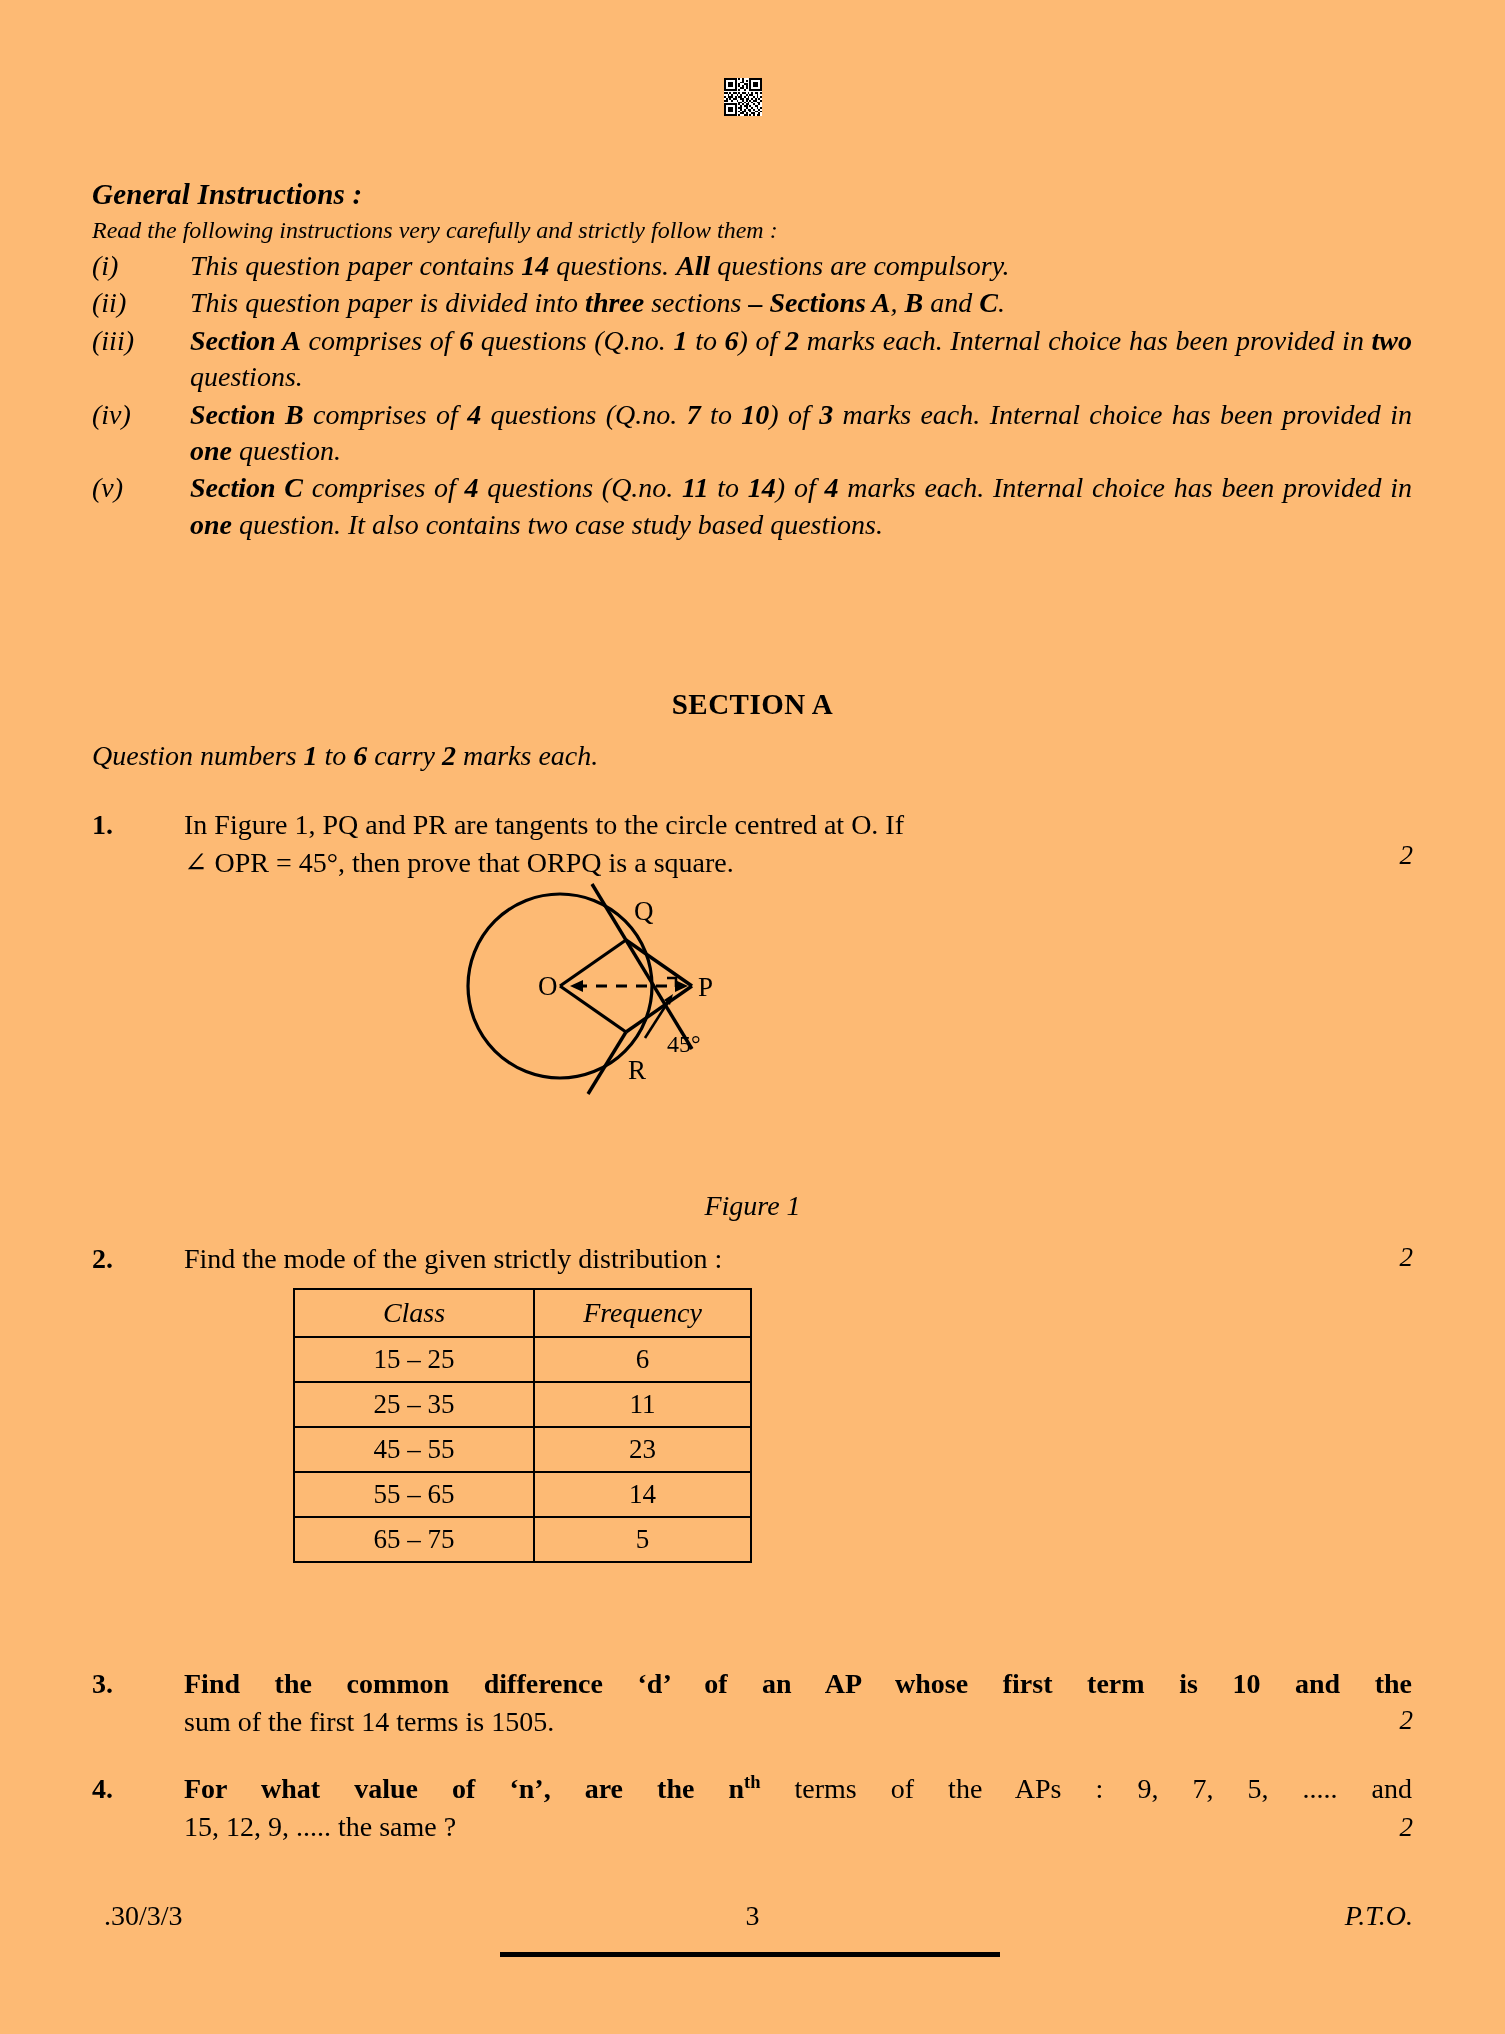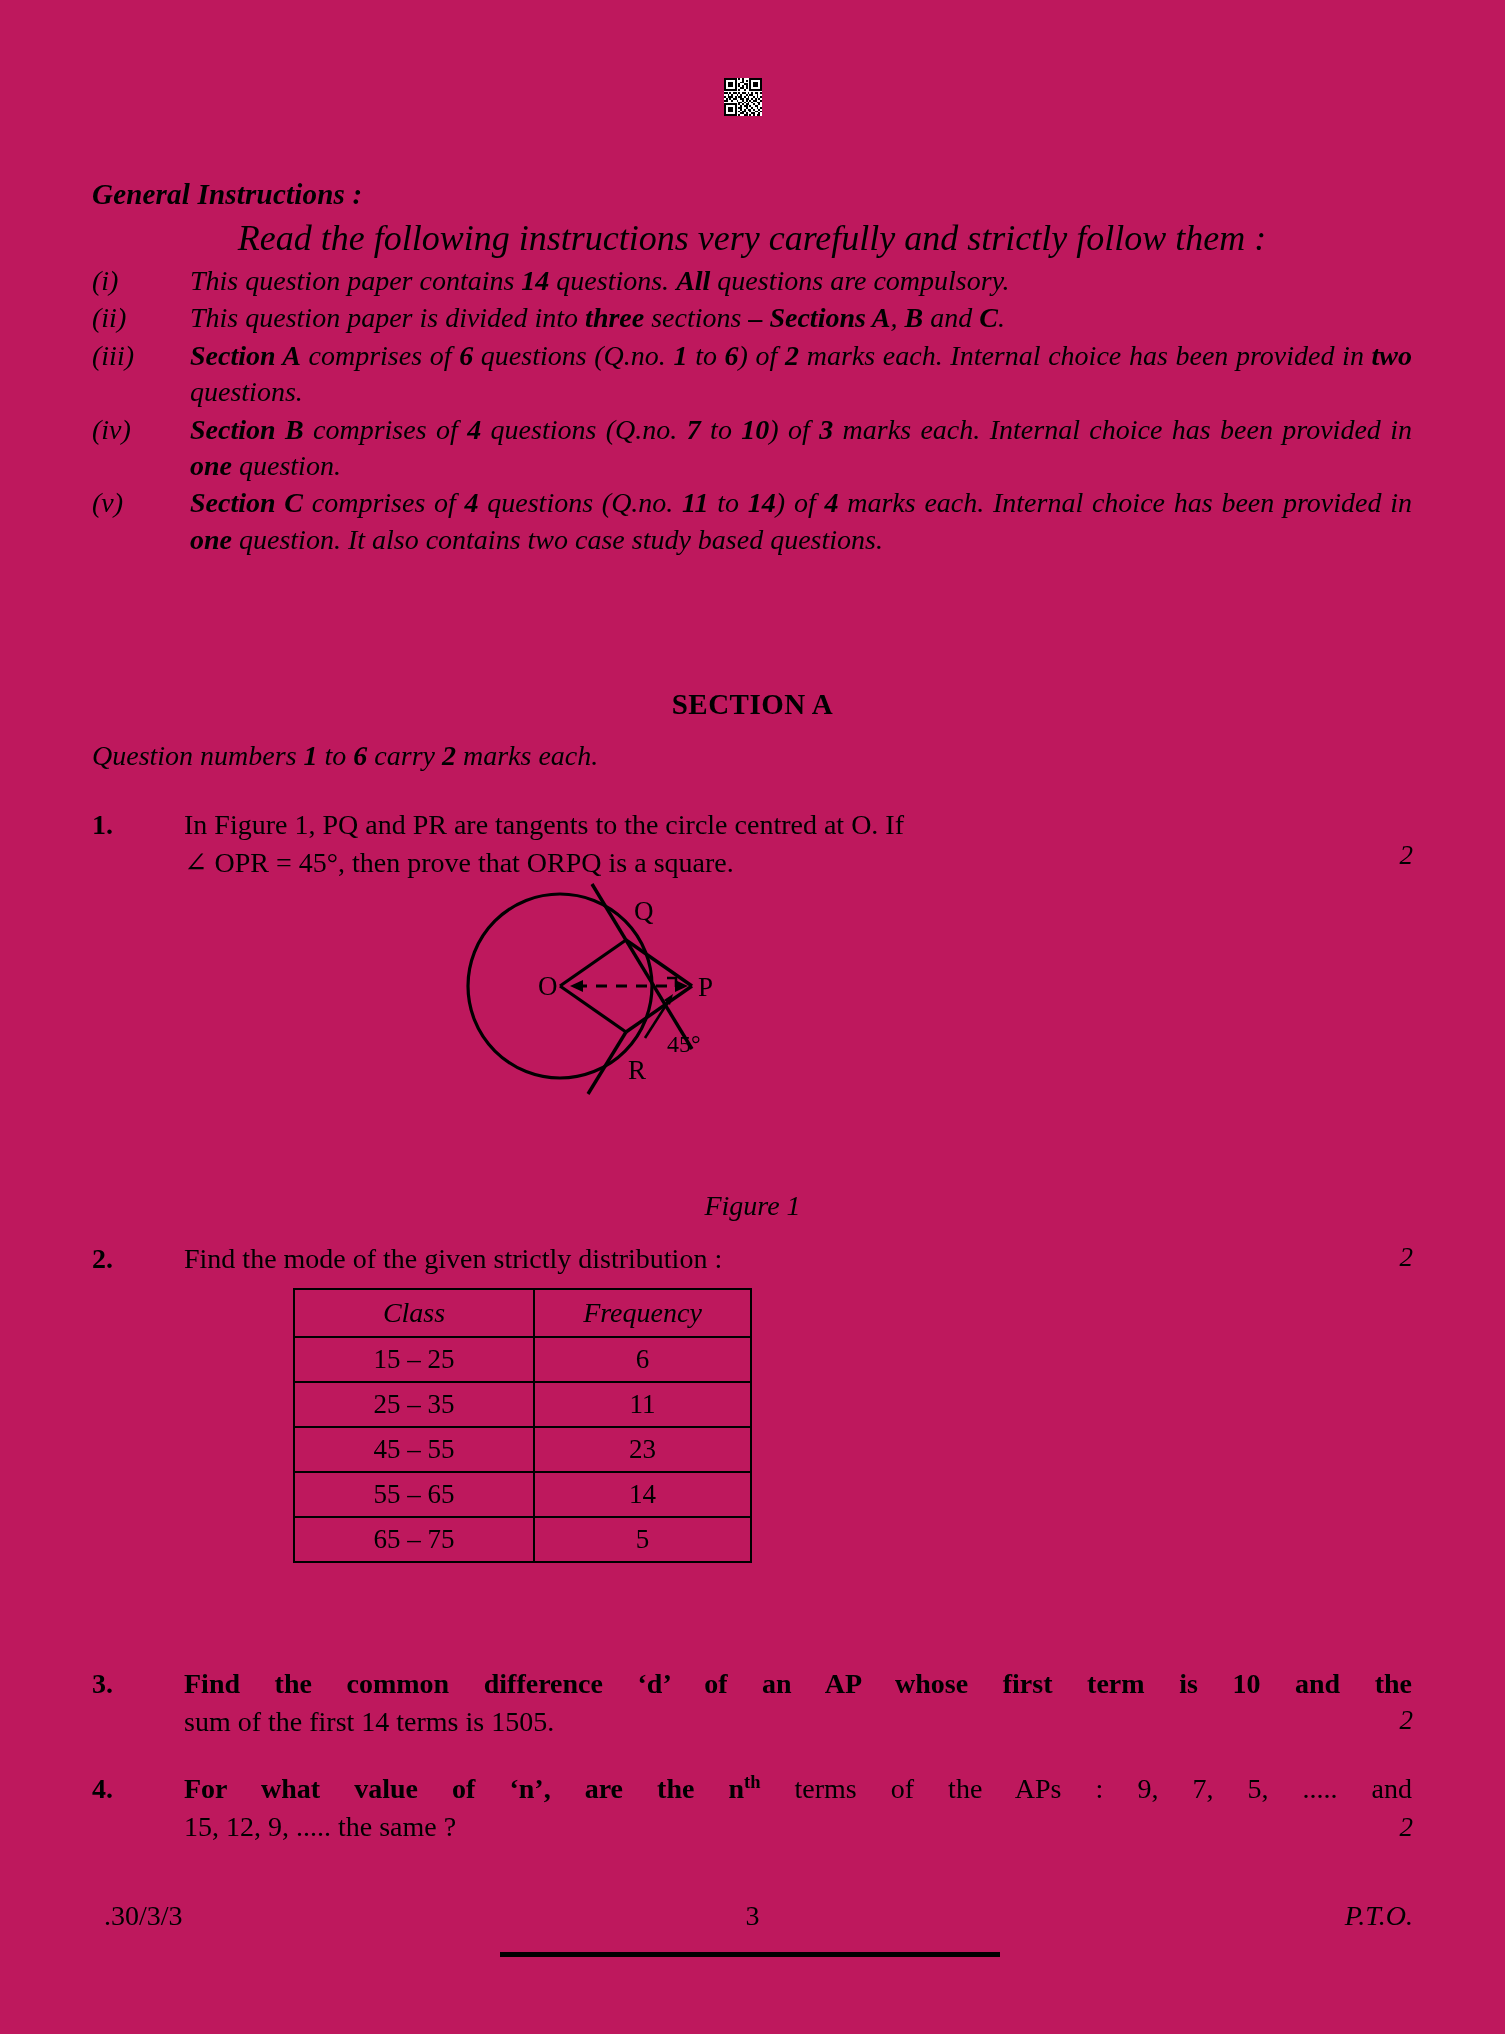--- a/index.html
+++ b/index.html
@@ -5,21 +5,21 @@
 <style>
   html, body {
     margin: 0;
     padding: 0;
     background: #ffffff;
   }
   .page {
     position: relative;
     width: 1505px;
     height: 2034px;
-    background: #be185d;
+    background: #fdba74;
     font-family: "Liberation Serif", "DejaVu Serif", serif;
     color: #000000;
     overflow: hidden;
   }
 
   
   .qr-wrap {
     position: absolute;
     left: 724px;
     top: 78px;
@@ -37,23 +37,22 @@
   }
   .gi-title {
     font-style: italic;
     font-weight: bold;
     font-size: 29px;
     letter-spacing: 0.2px;
     margin-bottom: 6px;
   }
   .gi-lead {
     font-style: italic;
-    font-size: 36px;
+    font-size: 24px;
     margin-bottom: 4px;
-    text-align: center;
   }
   .ins-row {
     display: flex;
     align-items: flex-start;
     font-style: italic;
     font-size: 28px;
     line-height: 1.30;
     margin-bottom: 1px;
   }
   .ins-num {

